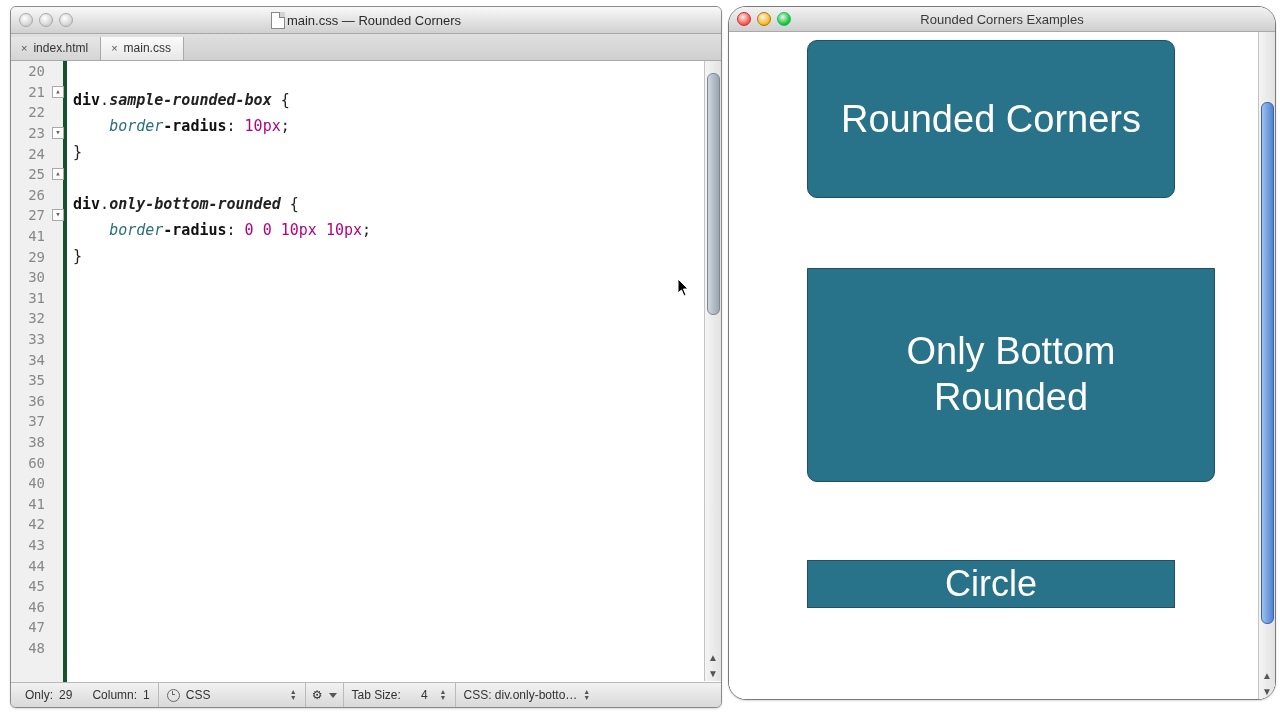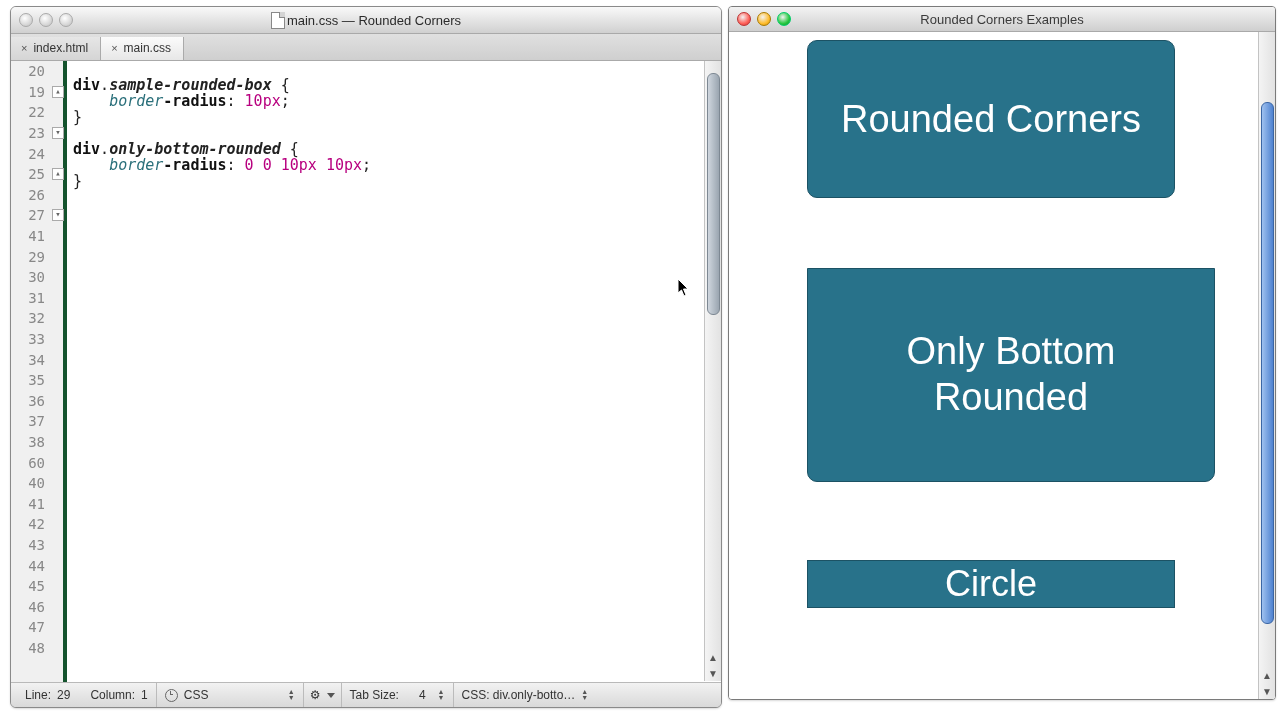--- a/index.html
+++ b/index.html
@@ -138,21 +138,21 @@
     color: #666;
   }
   .gutter-row .fold.up::before { content: "▾"; }
   .gutter-row .fold.down::before { content: "▴"; }
   .gutter-row .num { padding-right: 14px; }
 
   .code-area {
     flex: 1;
     font-family: Menlo, Consolas, monospace;
     font-size: 15px;
-    line-height: 16px;
+    line-height: 26px;
     padding: 0 4px 0 6px;
     color: #222;
     white-space: pre;
     position: relative;
   }
   .tok-tag   { font-weight: bold; color: #111; }
   .tok-class { font-style: italic; font-weight: bold; color: #222; }
   .tok-prop  { font-style: italic; color: #2a6f7a; }
   .tok-propname { font-weight: bold; color: #111; }
   .tok-num   { color: #b8007f; }
@@ -222,21 +222,21 @@
   .cursor-arrow svg { width:100%; height:100%; }
 
   
   .browser-window {
     position: absolute;
     left: 728px;
     top: 6px;
     width: 546px;
     height: 692px;
     border: 1px solid #7a7a7a;
-    border-radius: 4px;
+    border-radius: 18px;
     background: #fff;
     box-shadow: 0 1px 2px rgba(0,0,0,0.15);
     display: flex;
     flex-direction: column;
     overflow: hidden;
   }
   .browser-titlebar {
     height: 24px;
     background: linear-gradient(#f3f3f3, #cfcfcf);
     border-bottom: 1px solid #a9a9a9;
@@ -344,21 +344,21 @@
       <span>main.css</span>
     </div>
   </div>
 
   <div class="editor-body">
     <div class="gutter" id="gutter">
         <div class="gutter-row">
           <span class="num">20</span>
         </div>
         <div class="gutter-row">
-          <span class="num">19</span>
+          <span class="num">21</span>
           <span class="fold down"></span>
         </div>
         <div class="gutter-row">
           <span class="num">22</span>
         </div>
         <div class="gutter-row">
           <span class="num">23</span>
           <span class="fold up"></span>
         </div>
         <div class="gutter-row">
@@ -451,21 +451,21 @@
   </div>
 
   <div class="editor-scrollbar-right">
     <div class="thumb"></div>
     <div class="arrow up">▲</div>
     <div class="arrow down">▼</div>
   </div>
 
   <div class="statusbar">
     <div class="seg">
-      <span>Line:</span>
+      <span>Only:</span>
       <span>29</span>
       <span style="width:8px"></span>
       <span>Column:</span>
       <span>1</span>
     </div>
     <div class="seg" style="width:130px;justify-content:space-between;">
       <span style="display:flex;align-items:center;gap:6px;">
         <span style="display:inline-block;width:11px;height:11px;border:1.5px solid #666;border-radius:50%;position:relative;">
           <span style="position:absolute;left:4px;top:1px;width:1px;height:4px;background:#666;"></span>
           <span style="position:absolute;left:4px;top:4px;width:3px;height:1px;background:#666;"></span>

